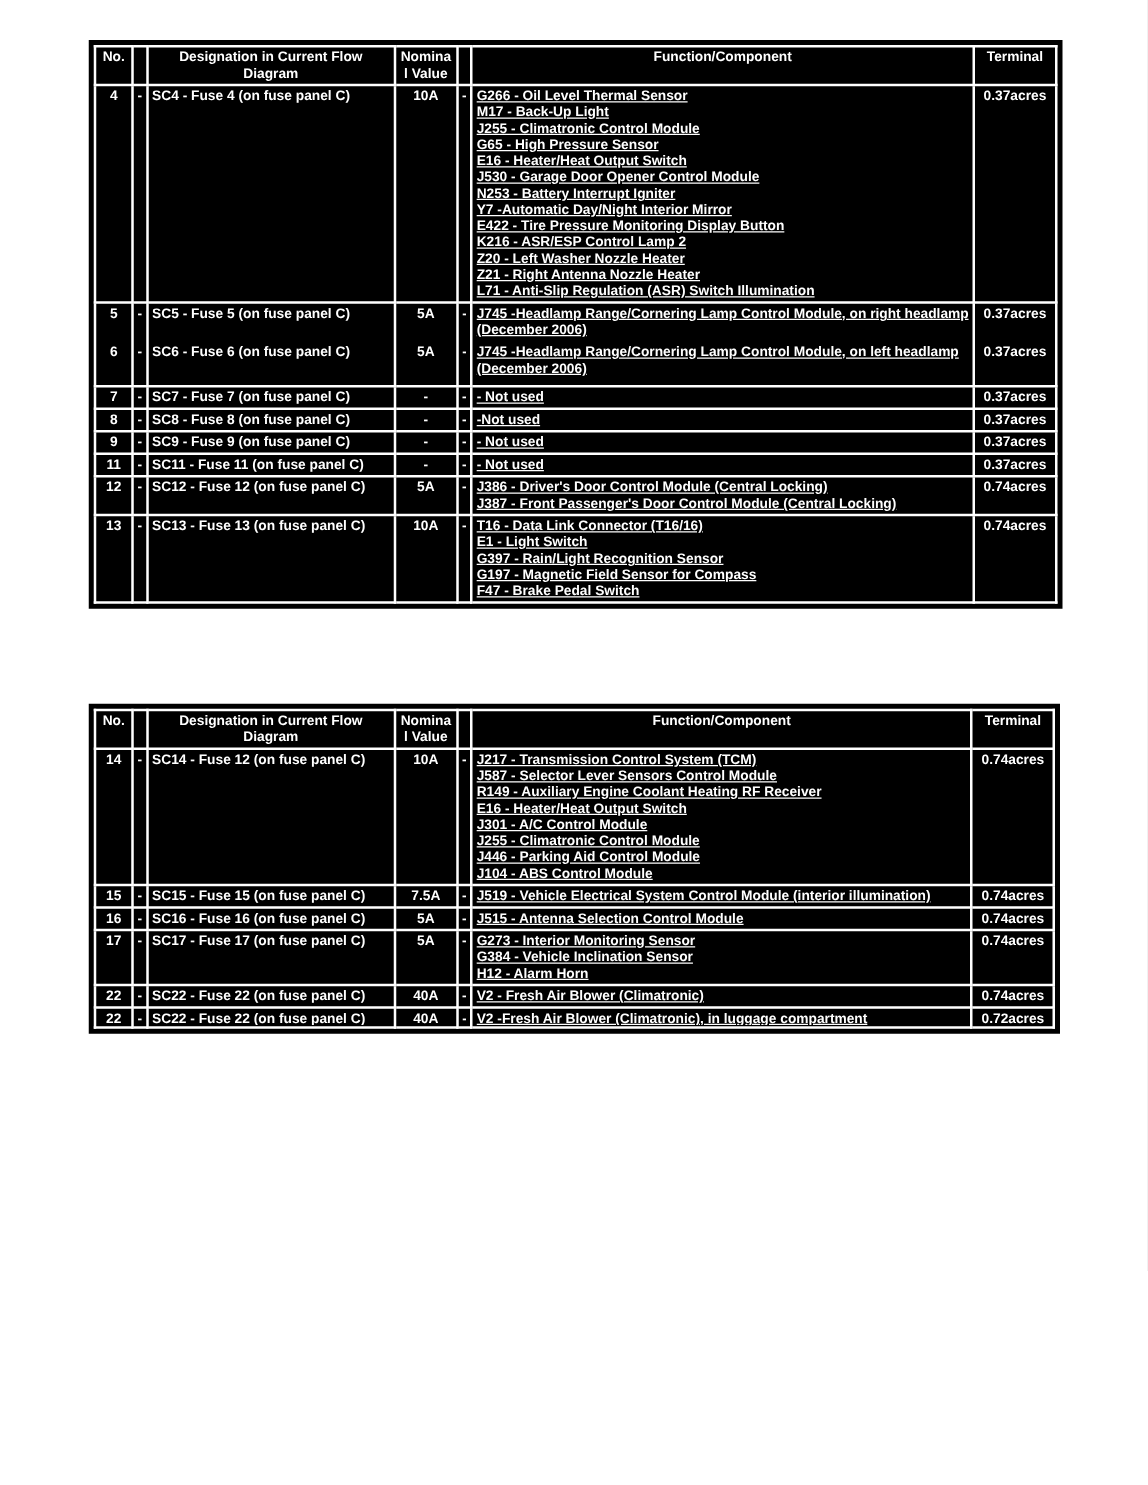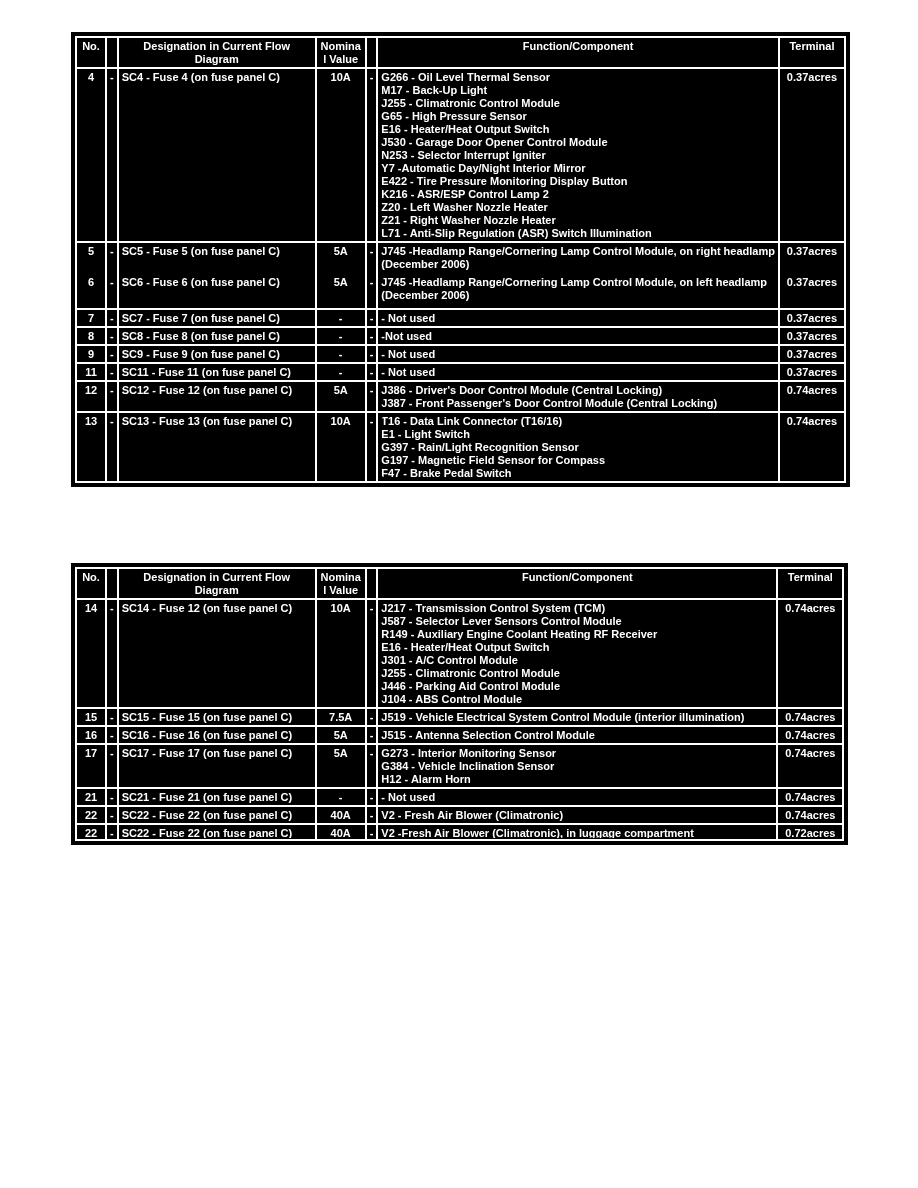--- a/index.html
+++ b/index.html
@@ -36,23 +36,23 @@
     overflow: hidden;
   }
   table.fuse th { font-weight: bold; text-align: center; }
   col.c-no   { width: 30px; }
   col.c-dash { width: 11px; }
   col.c-des  { width: 198px; }
   col.c-val  { width: 50px; }
   col.c-fun  { width: 400px; }
   col.c-ter  { width: 66px; }
   .ta-c { text-align: center; }
-  .ta-l { text-align: left; border-radius: 14px; }
+  .ta-l { text-align: left; }
   .prewrap { white-space: pre-line; }
-  .fn-line { white-space: nowrap; }
+  .fn-line { white-space: nowrap; text-decoration: underline; }
   .group-entry { height: 31px; overflow: hidden; }
   tr.clipped .cw { height: 11px; overflow: hidden; }
   .cw { display: block; }
 </style>
 </head>
 <body>
 
 <div id="page">
 
   <div class="tbl-frame" id="tbl-frame-1">
@@ -94,26 +94,26 @@
               <div class="cw">-</div>
             </td>
             <td class="ta-l">
               <div class="cw">
                 <div class="fn-line">G266 - Oil Level Thermal Sensor</div>
                 <div class="fn-line">M17 - Back-Up Light</div>
                 <div class="fn-line">J255 - Climatronic Control Module</div>
                 <div class="fn-line">G65 - High Pressure Sensor</div>
                 <div class="fn-line">E16 - Heater/Heat Output Switch</div>
                 <div class="fn-line">J530 - Garage Door Opener Control Module</div>
-                <div class="fn-line">N253 - Selector Interrupt Igniter</div>
+                <div class="fn-line">N253 - Battery Interrupt Igniter</div>
                 <div class="fn-line">Y7 -Automatic Day/Night Interior Mirror</div>
                 <div class="fn-line">E422 - Tire Pressure Monitoring Display Button</div>
                 <div class="fn-line">K216 - ASR/ESP Control Lamp 2</div>
                 <div class="fn-line">Z20 - Left Washer Nozzle Heater</div>
-                <div class="fn-line">Z21 - Right Washer Nozzle Heater</div>
+                <div class="fn-line">Z21 - Right Antenna Nozzle Heater</div>
                 <div class="fn-line">L71 - Anti-Slip Regulation (ASR) Switch Illumination</div>
               </div>
             </td>
             <td class="ta-c">
               <div class="cw">0.37acres</div>
             </td>
           </tr>
           <tr>
             <td class="ta-c">
               <div class="cw">
@@ -449,45 +449,20 @@
                 <div class="fn-line">G384 - Vehicle Inclination Sensor</div>
                 <div class="fn-line">H12 - Alarm Horn</div>
               </div>
             </td>
             <td class="ta-c">
               <div class="cw">0.74acres</div>
             </td>
           </tr>
           <tr>
             <td class="ta-c">
-              <div class="cw">21</div>
-            </td>
-            <td class="ta-c">
-              <div class="cw">-</div>
-            </td>
-            <td class="ta-l">
-              <div class="cw">SC21 - Fuse 21 (on fuse panel C)</div>
-            </td>
-            <td class="ta-c">
-              <div class="cw">-</div>
-            </td>
-            <td class="ta-c">
-              <div class="cw">-</div>
-            </td>
-            <td class="ta-l">
-              <div class="cw">
-                <div class="fn-line">- Not used</div>
-              </div>
-            </td>
-            <td class="ta-c">
-              <div class="cw">0.74acres</div>
-            </td>
-          </tr>
-          <tr>
-            <td class="ta-c">
               <div class="cw">22</div>
             </td>
             <td class="ta-c">
               <div class="cw">-</div>
             </td>
             <td class="ta-l">
               <div class="cw">SC22 - Fuse 22 (on fuse panel C)</div>
             </td>
             <td class="ta-c">
               <div class="cw">40A</div>

